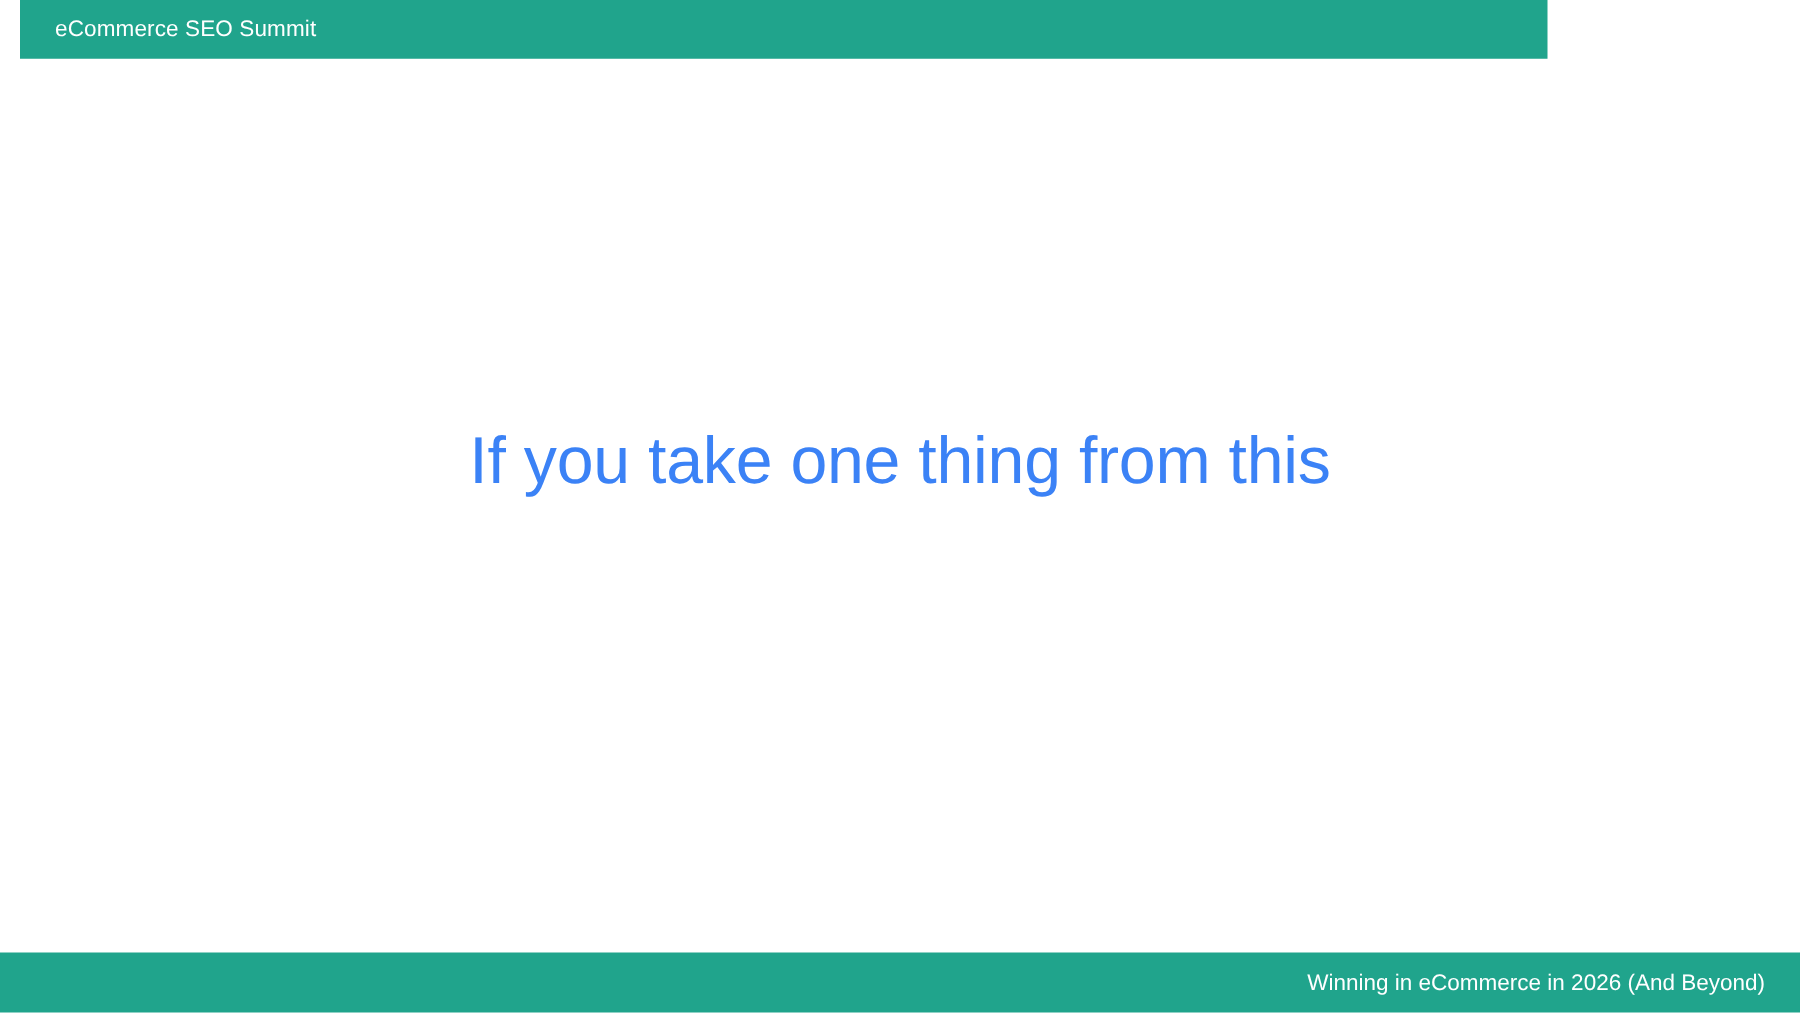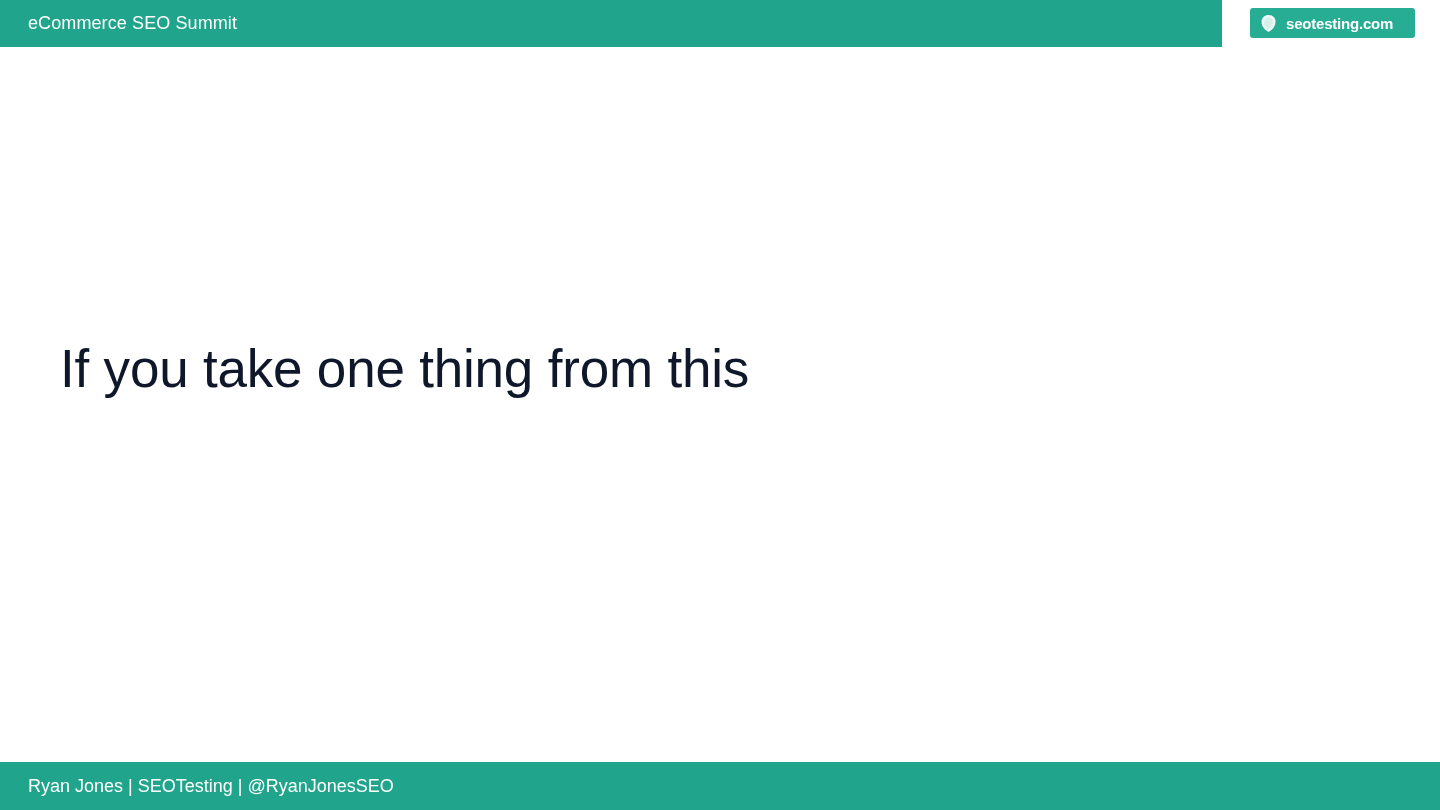--- a/index.html
+++ b/index.html
@@ -18,21 +18,21 @@
   .slide {
     position: relative;
     width: 1440px;
     height: 810px;
     background: #ffffff;
   }
 
   
   .header-bar {
     position: absolute;
-    left: 0;
+    left: 16px;
     top: 0;
     width: 1222px;
     height: 47px;
     background: #20a48c;
   }
   .header-title {
     position: absolute;
     left: 28px;
     top: 0;
     height: 47px;
@@ -80,22 +80,22 @@
     left: 60px;
     top: 47px;
     width: 1320px;
     height: 715px;
     display: flex;
     align-items: center;
     justify-content: center;
   }
   .body-text {
     width: 100%;
-    text-align: left;
-    color: #0f172a;
+    text-align: center;
+    color: #3b82f6;
     font-size: 53px;
     line-height: 73px;
     font-weight: 400;
     letter-spacing: -0.2px;
   }
   .body-line {
     display: block;
     white-space: nowrap;
   }
   .body-line.blank {
@@ -134,34 +134,25 @@
 </style>
 </head>
 <body>
 
 <div class="slide">
 
   <div class="header-bar">
     <div class="header-title">eCommerce SEO Summit</div>
   </div>
 
-  <div class="logo-badge">
-    <span class="logo-icon">
-      <svg viewBox="0 0 24 24" width="21" height="21" aria-hidden="true">
-        <path d="M12 2.2 C16.2 2.2 20 5.2 20 9.8 C20 15.4 16.4 19.6 12 21.6 C7.6 19.6 4 15.4 4 9.8 C4 5.2 7.8 2.2 12 2.2 Z" fill="#ffffff" opacity="0.92"></path>
-        <path d="M12 5.2 C14.7 5.2 17.2 7.2 17.2 10.2 C17.2 13.9 14.8 16.8 12 18.3 C9.2 16.8 6.8 13.9 6.8 10.2 C6.8 7.2 9.3 5.2 12 5.2 Z" fill="#cfeee6" opacity="0.75"></path>
-      </svg>
-    </span>
-    <span class="logo-text">seotesting.com</span>
-  </div>
 
   <div class="body-area">
     <div class="body-text">
       <span class="body-line">If you take one thing from this</span>
       <span class="body-line blank"> </span>
     </div>
   </div>
 
   <div class="footer-bar">
-    <div class="footer-left">Ryan Jones | SEOTesting | @RyanJonesSEO</div>
+    <div class="footer-right">Winning in eCommerce in 2026 (And Beyond)</div>
   </div>
 
 </div>
 
 </body></html>

